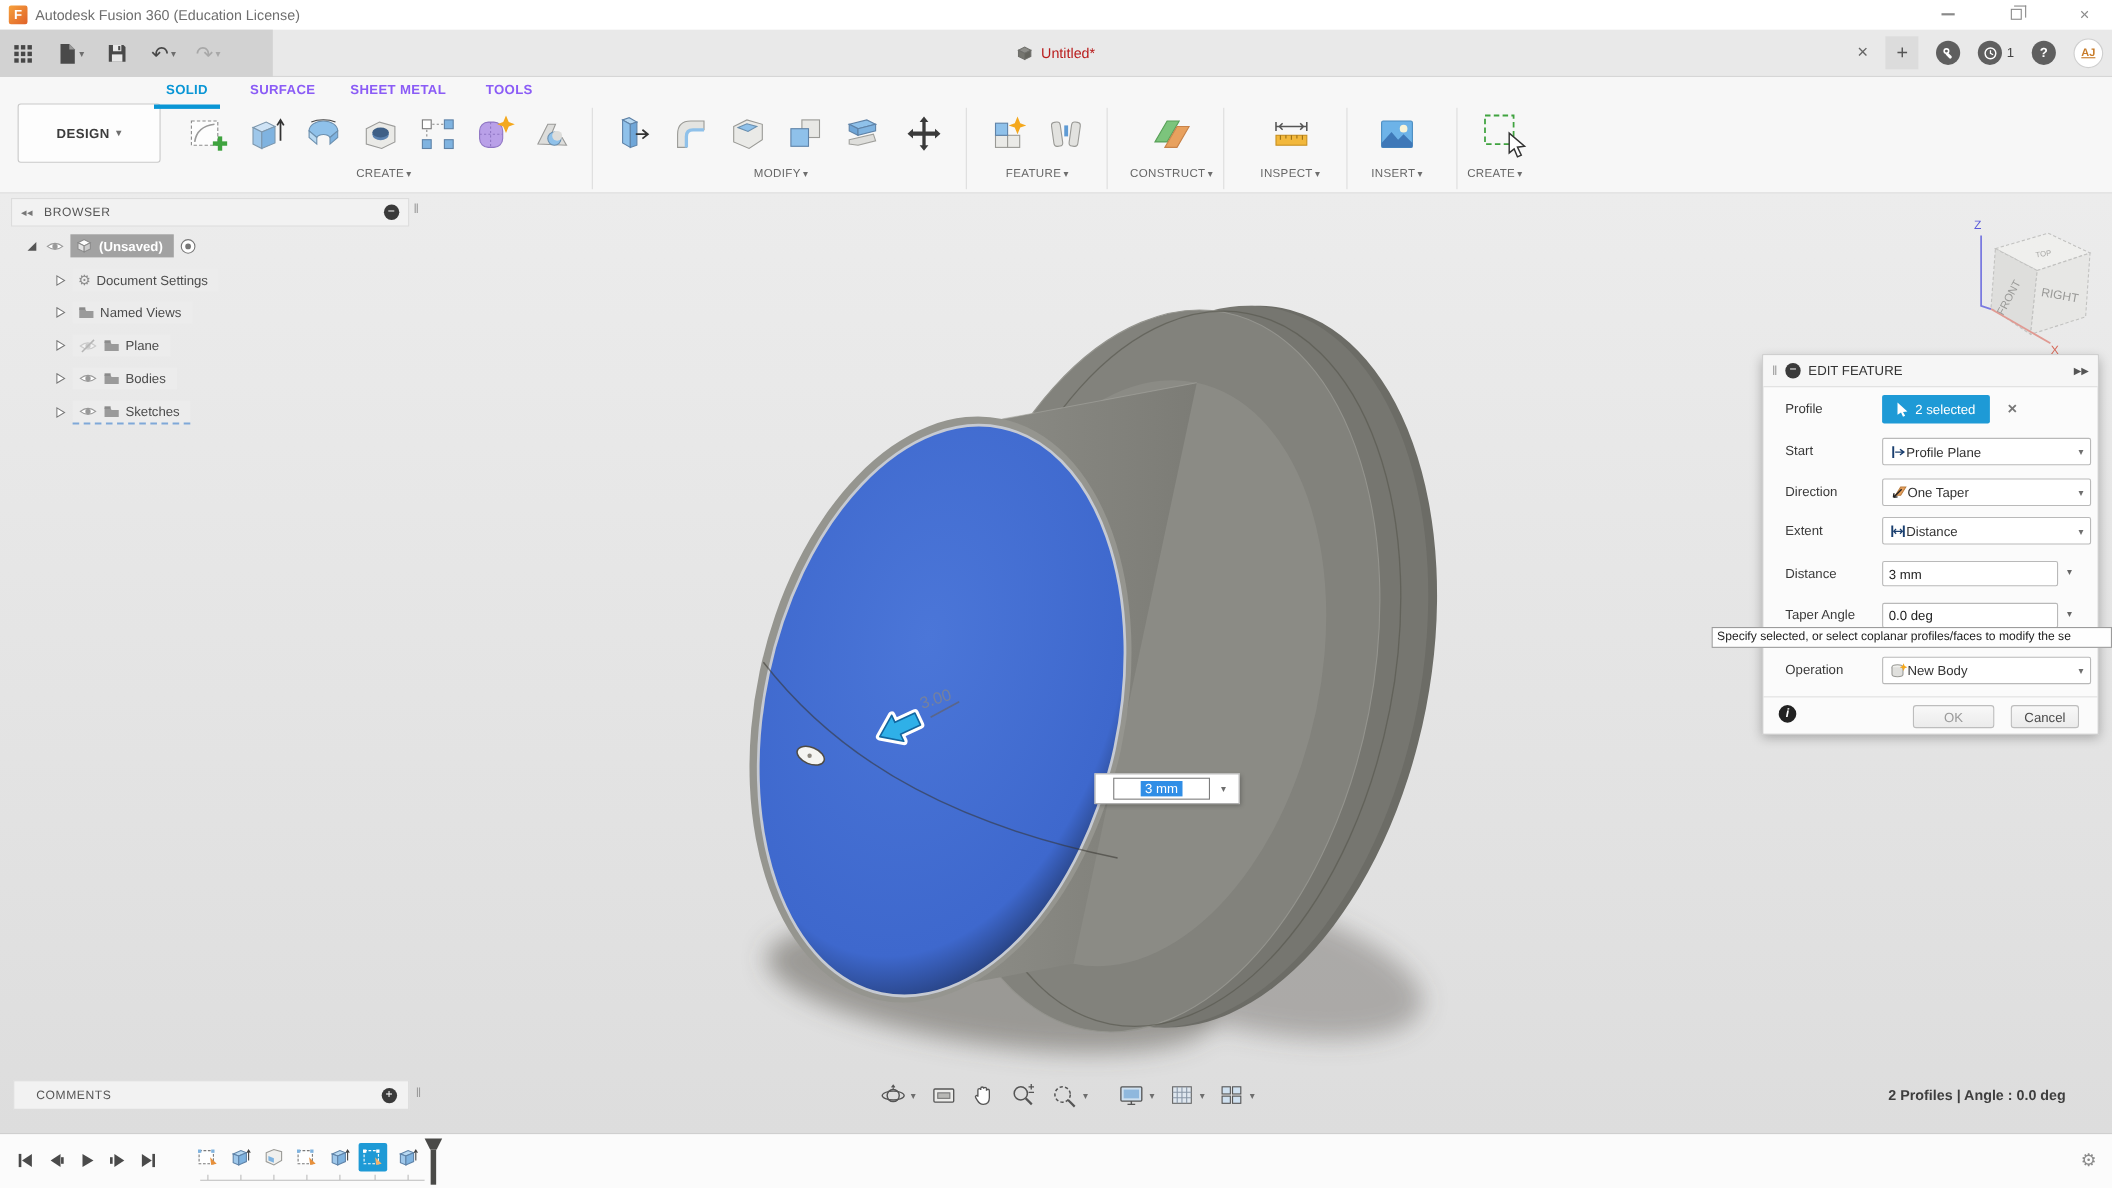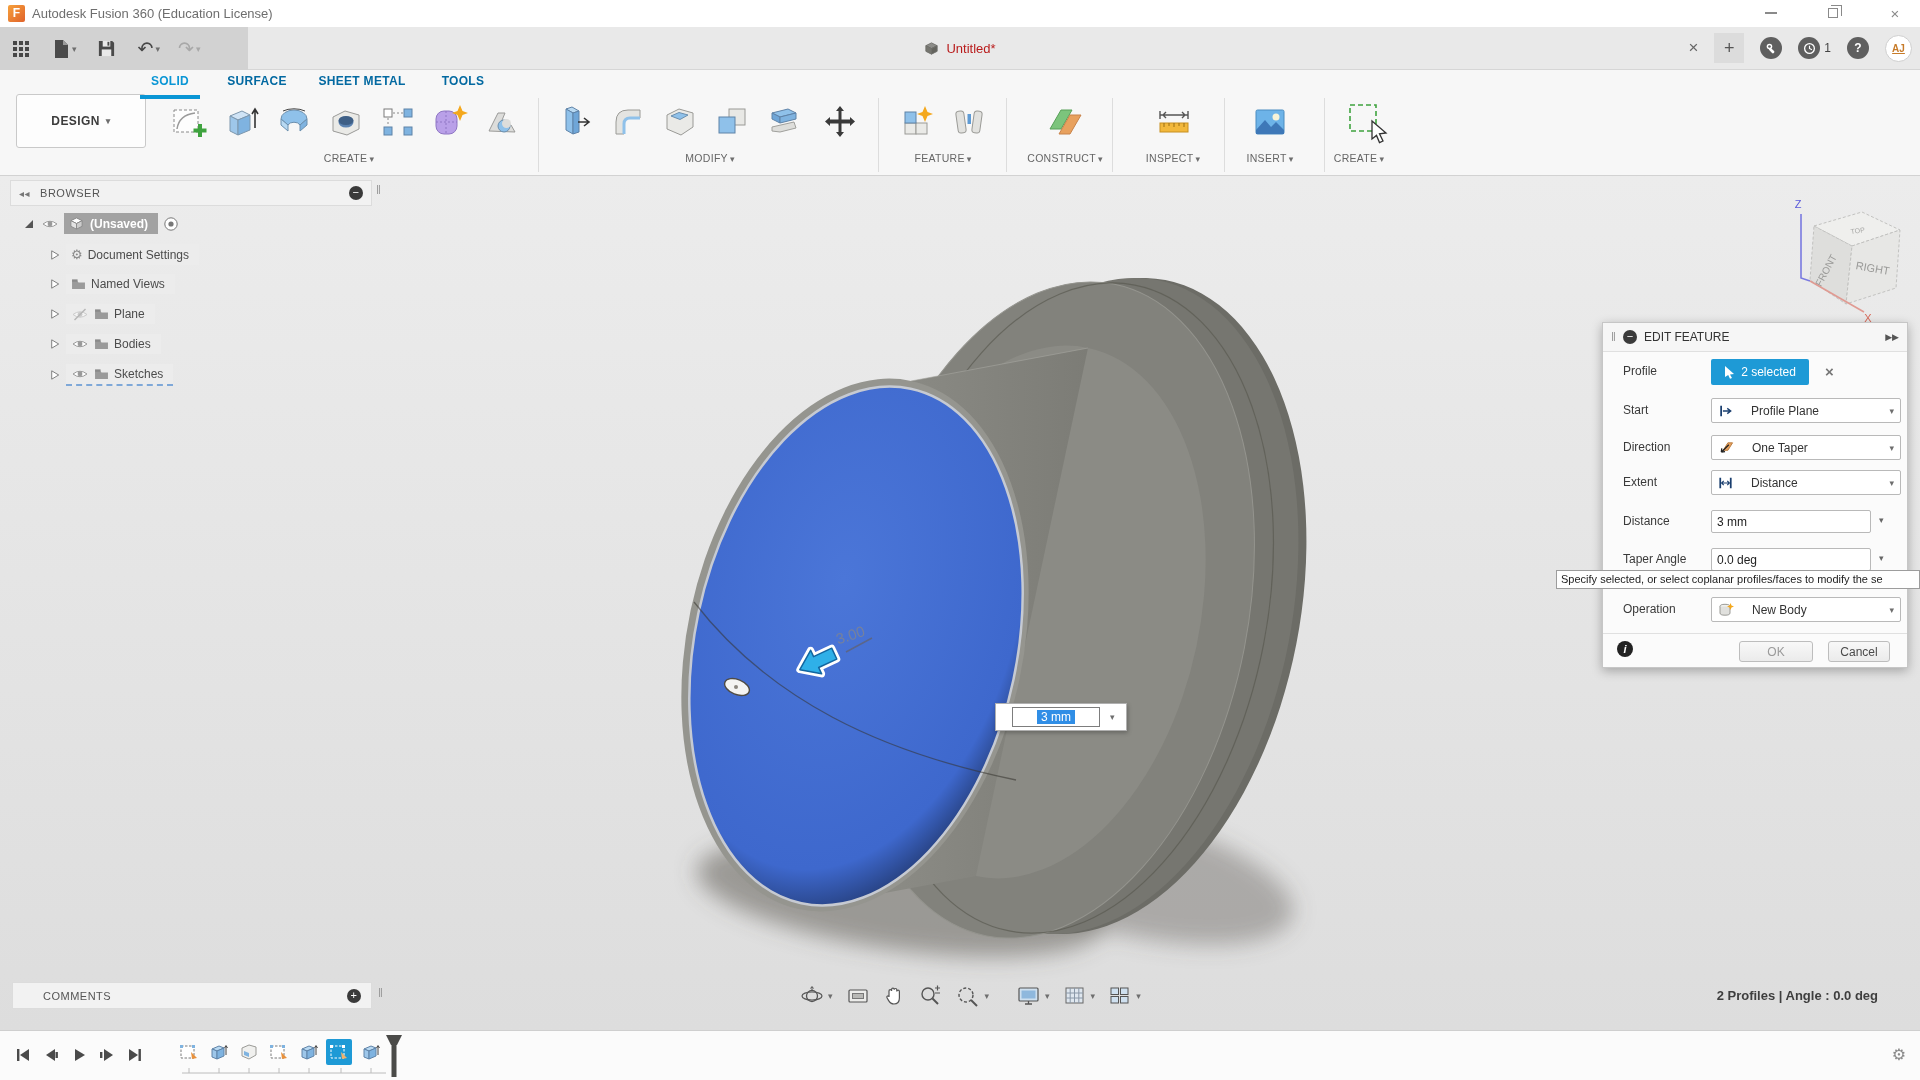--- a/index.html
+++ b/index.html
@@ -26,21 +26,21 @@
   .doc-tab { left:0; top:0; width:100%; height:43px; display:flex; align-items:center; justify-content:center; gap:7px; color:#b91c1c; font-size:13px;border-radius:16px; }
   .tr-icons { right:8px; top:6px; display:flex; align-items:center; gap:16px; }
   .circ { width:22px; height:22px; border-radius:50%; background:#5f5f5f; display:flex; align-items:center; justify-content:center; color:#fff; font-size:12px; font-weight:bold; }
   .avatar { width:27px; height:27px; border-radius:50%; background:#fff; border:1px solid #cfcfcf; display:flex; align-items:center; justify-content:center; font-size:10px; font-weight:bold; color:#c77b29;text-decoration:underline; }
   .newtab { width:30px; height:30px; background:#dcdcdc; display:flex; align-items:center; justify-content:center; font-size:18px; color:#555; }
   .tabclose { font-size:17px; color:#666; }
 
   
   .ribbon { left:0; top:70px; width:1920px; height:106px; background:#f7f7f7; border-bottom:1px solid #d2d2d2; }
   .design-btn { left:16px; top:24px; width:130px; height:54px; background:#fdfdfd; border:1px solid #c9c9c9; border-radius:3px; display:flex; align-items:center; justify-content:center; font-size:12px; font-weight:bold; color:#3c3c3c; letter-spacing:.4px; }
-  .rtab { top:4px; height:20px; font-size:12px; font-weight:bold; color:#0369a1; text-align:center; letter-spacing:.3px; }
+  .rtab { top:4px; height:20px; font-size:12px; font-weight:bold; color:#8b5cf6; text-align:center; letter-spacing:.3px; }
   .rtab.active { color:#0a96d5; }
   .tab-underline { top:25px; height:4px; background:#0a96d5; }
   .tool { top:28px; width:48px; height:48px; display:flex; align-items:center; justify-content:center; border-radius:2px; }
   .divv { top:28px; width:1px; height:74px; background:#dddddd; }
   .grp-label { top:82px; width:130px; text-align:center; font-size:10.5px; color:#666; letter-spacing:.3px; }
 
   
   .viewport { left:0; top:176px; width:1920px; height:854px; background:linear-gradient(180deg,#ececec,#e3e3e3 60%,#dddddd); }
 
   
@@ -48,21 +48,21 @@
   .grip { color:#9a9a9a; font-size:12px; }
   .pcirc { width:14px; height:14px; border-radius:50%; background:#3a3a3a; color:#fff; font-size:11px; line-height:13px; text-align:center; }
   .brow { display:flex; align-items:center; gap:5px; font-size:12px; color:#4c4c4c; }
   .pill { display:flex; align-items:center; gap:5px; background:rgba(236,236,236,.92); padding:3px 10px 3px 5px; }
   .root-pill { background:#a2a2a2; color:#fff; font-weight:bold; padding:3px 10px 3px 5px; display:flex; align-items:center; gap:6px; }
 
   
   .dialog { left:1602px; top:322px; width:306px; height:346px; background:#fbfbfb; border:1px solid #c6c6c6; box-shadow:0 3px 10px rgba(0,0,0,.28); z-index:20; }
   .dlg-hd { height:29px; border-bottom:1px solid #e0e0e0; display:flex; align-items:center; gap:7px; padding:0 8px; font-size:12px; color:#333; background:#f6f6f6; }
   .dlg-row-label { left:20px; font-size:12px; color:#3a3a3a; }
-  .drop { left:108px; width:190px; height:25px; background:#fff; border:1px solid #b9b9b9; border-radius:2px; display:flex; align-items:center; gap:18px; padding:0 6px; font-size:12px; color:#333; }
+  .drop { left:108px; width:190px; height:25px; background:#fff; border:1px solid #b9b9b9; border-radius:2px; display:flex; align-items:center; gap:0; padding:0 6px; font-size:12px; color:#333; }
   .drop .caret { margin-left:auto; }
   .dinput { left:108px; width:160px; height:23px; background:#fff; border:1px solid #b9b9b9; border-radius:2px; font-size:12px; color:#222; display:flex; align-items:center; padding:0 5px; }
   .dcaret { left:276px; font-size:9px; color:#666; }
   .btn { height:21px; background:linear-gradient(#f8f8f8,#ebebeb); border:1px solid #bdbdbd; border-radius:3px; font-size:12px; display:flex; align-items:center; justify-content:center; }
   .blue-btn { left:108px; width:98px; height:26px; background:#1e9ad6; border-radius:2px; color:#fff; font-size:12px; display:flex; align-items:center; justify-content:center; gap:5px; }
   .tooltip { left:1556px; top:570px; width:364px; height:19px; background:#fefefe; border:1px solid #9c9c9c; font-size:11px; color:#222; line-height:17px; padding:0 4px; white-space:nowrap; overflow:hidden; z-index:30; }
 
   
   .float-input { left:995px; top:703px; width:132px; height:28px; background:#fff; border:1px solid #b0b0b0; box-shadow:1px 2px 4px rgba(0,0,0,.25); display:flex; align-items:center; z-index:15; }
   .fi-box { margin-left:16px; width:88px; height:20px; border:1px solid #7d7d7d; background:#fff; display:flex; align-items:center; justify-content:center; font-size:12px; }
@@ -574,21 +574,21 @@
     <div class="abs" style="left:0;top:310px;width:304px;border-top:1px solid #e0e0e0"></div>
     <div class="abs" style="left:14px;top:318px;width:16px;height:16px;border-radius:50%;background:#222;color:#fff;font-size:11px;font-weight:bold;font-style:italic;text-align:center;line-height:16px">i</div>
     <div class="abs btn" style="left:136px;top:318px;width:74px;color:#9a9a9a">OK</div>
     <div class="abs btn" style="left:225px;top:318px;width:62px;color:#4a4a4a">Cancel</div>
   </div>
 
   <div class="abs tooltip">Specify selected, or select coplanar profiles/faces to modify the se</div>
 
   <div class="abs comments" style="z-index:10">
     <div class="panel-hd" style="width:360px;height:27px;padding:0 10px">
-      <span style="margin-left:20px">COMMENTS</span>
+      <span style="margin-left:10px">COMMENTS</span>
       <span class="pcirc" style="margin-left:auto">+</span>
     </div>
     <div class="abs grip" style="left:366px;top:4px">‖</div>
   </div>
 
   <div class="abs navbar">
     <span class="navbtn">
         <svg width="24" height="24" viewBox="0 0 24 24">
           <circle cx="12" cy="12" r="5.5" fill="none" stroke="#555" stroke-width="1.3"></circle>
           <ellipse cx="12" cy="12" rx="10" ry="4" fill="none" stroke="#555" stroke-width="1.2"></ellipse>

